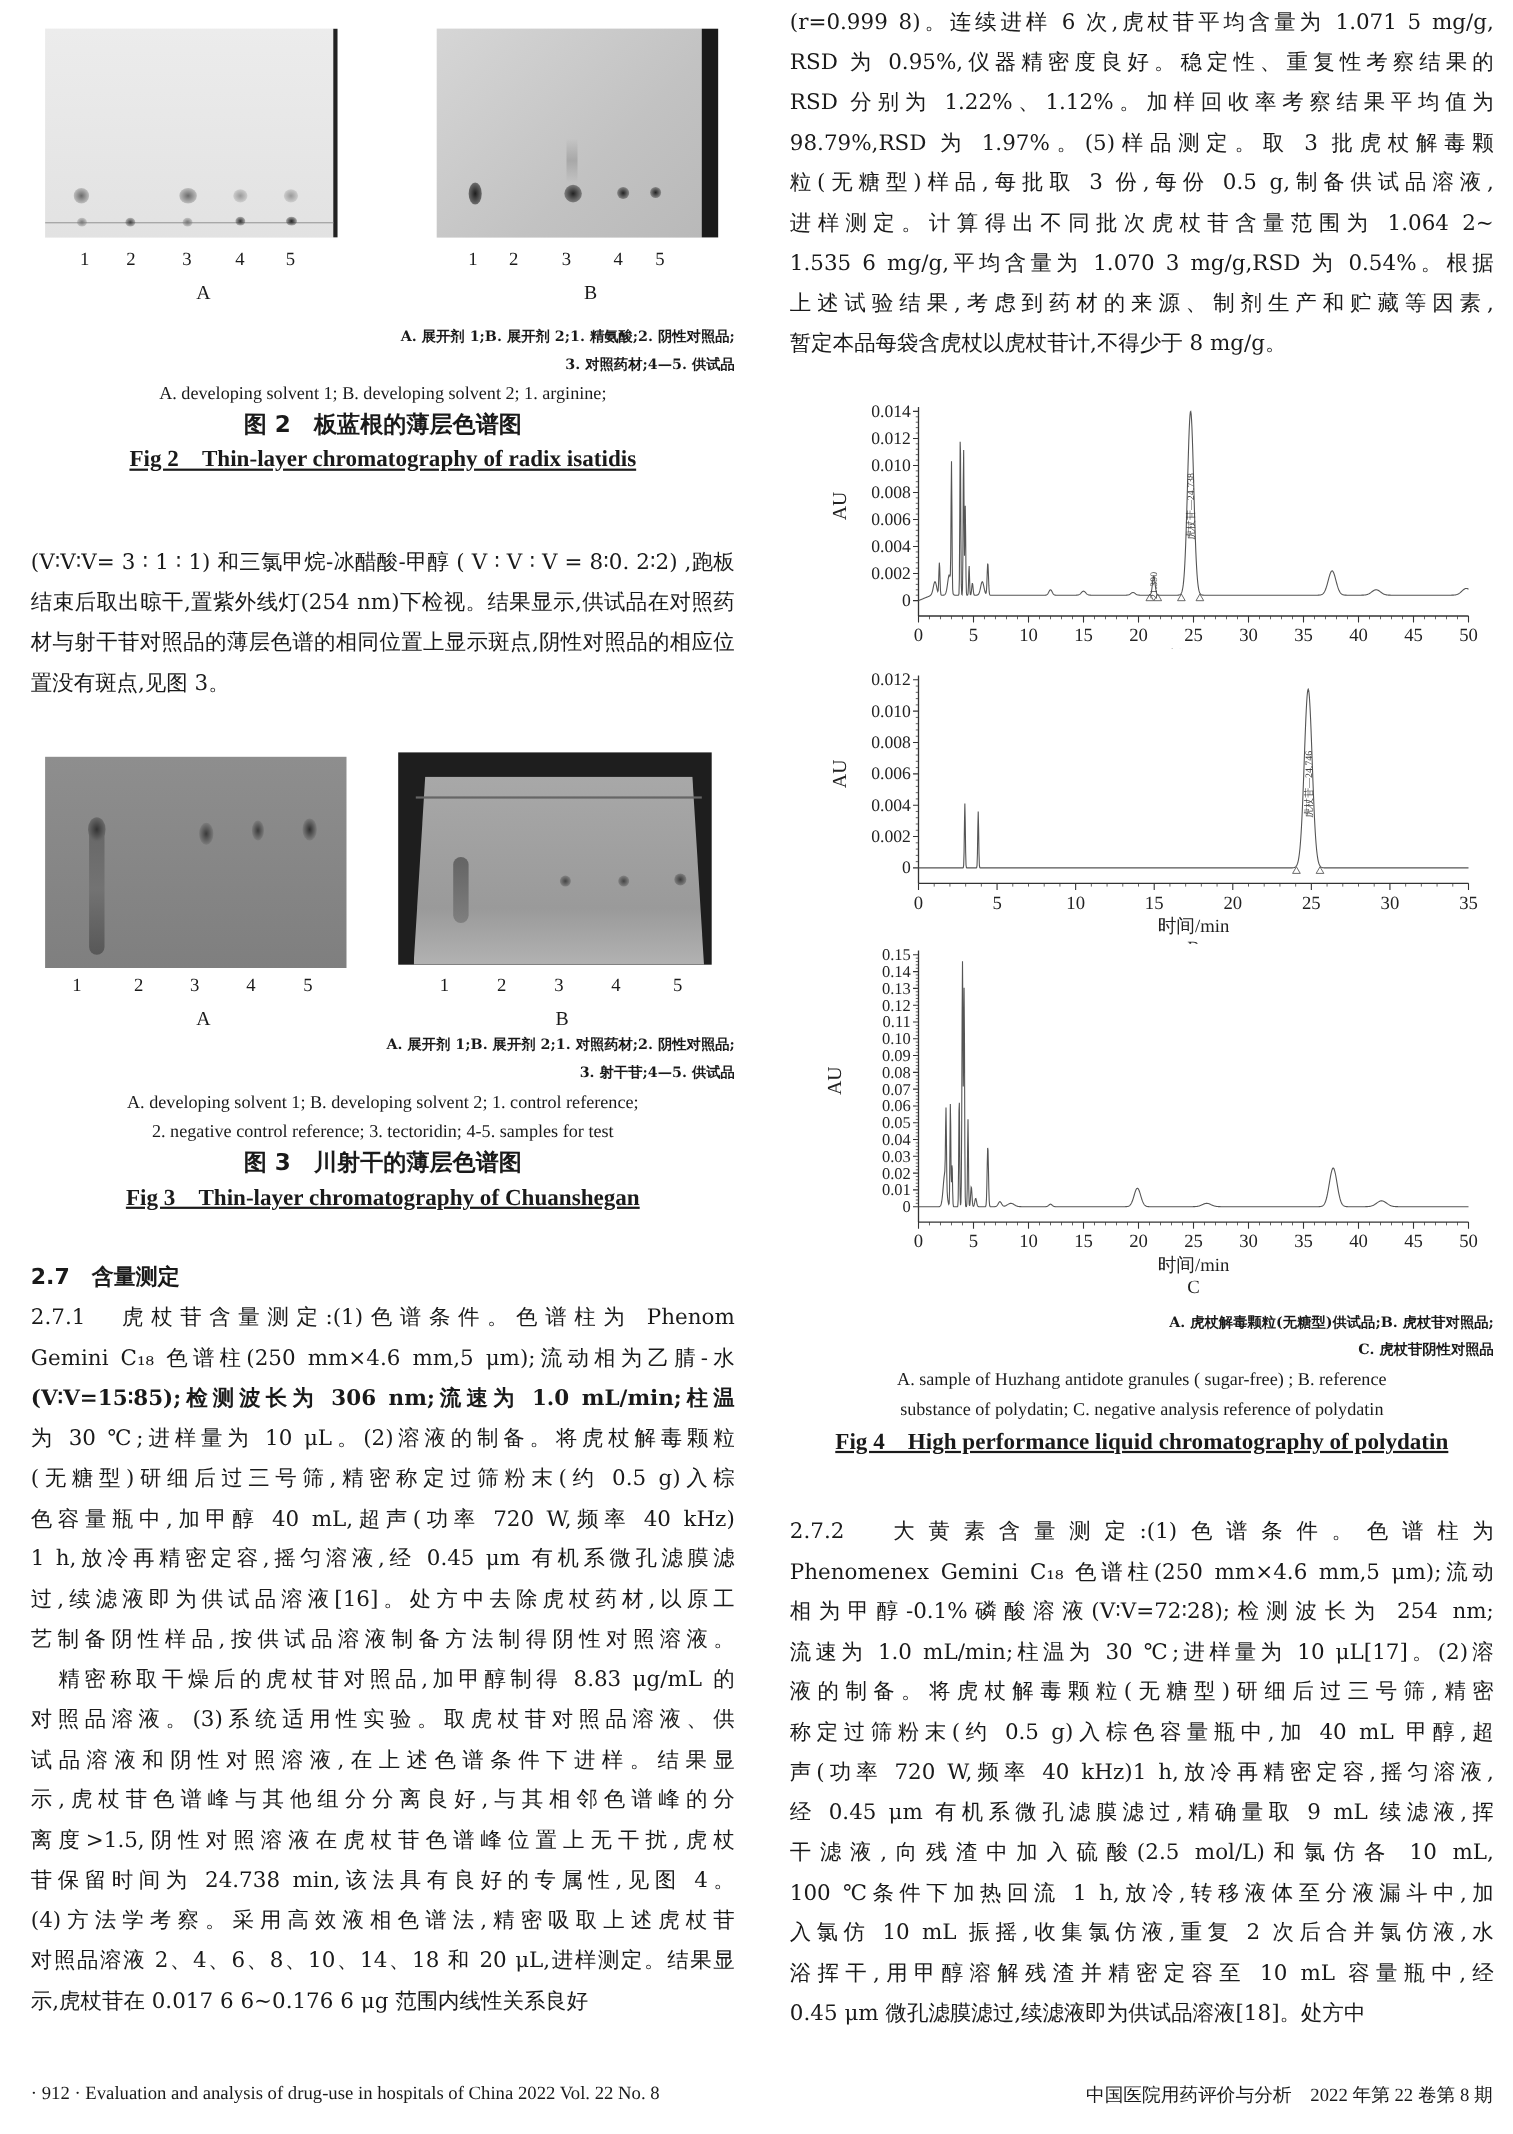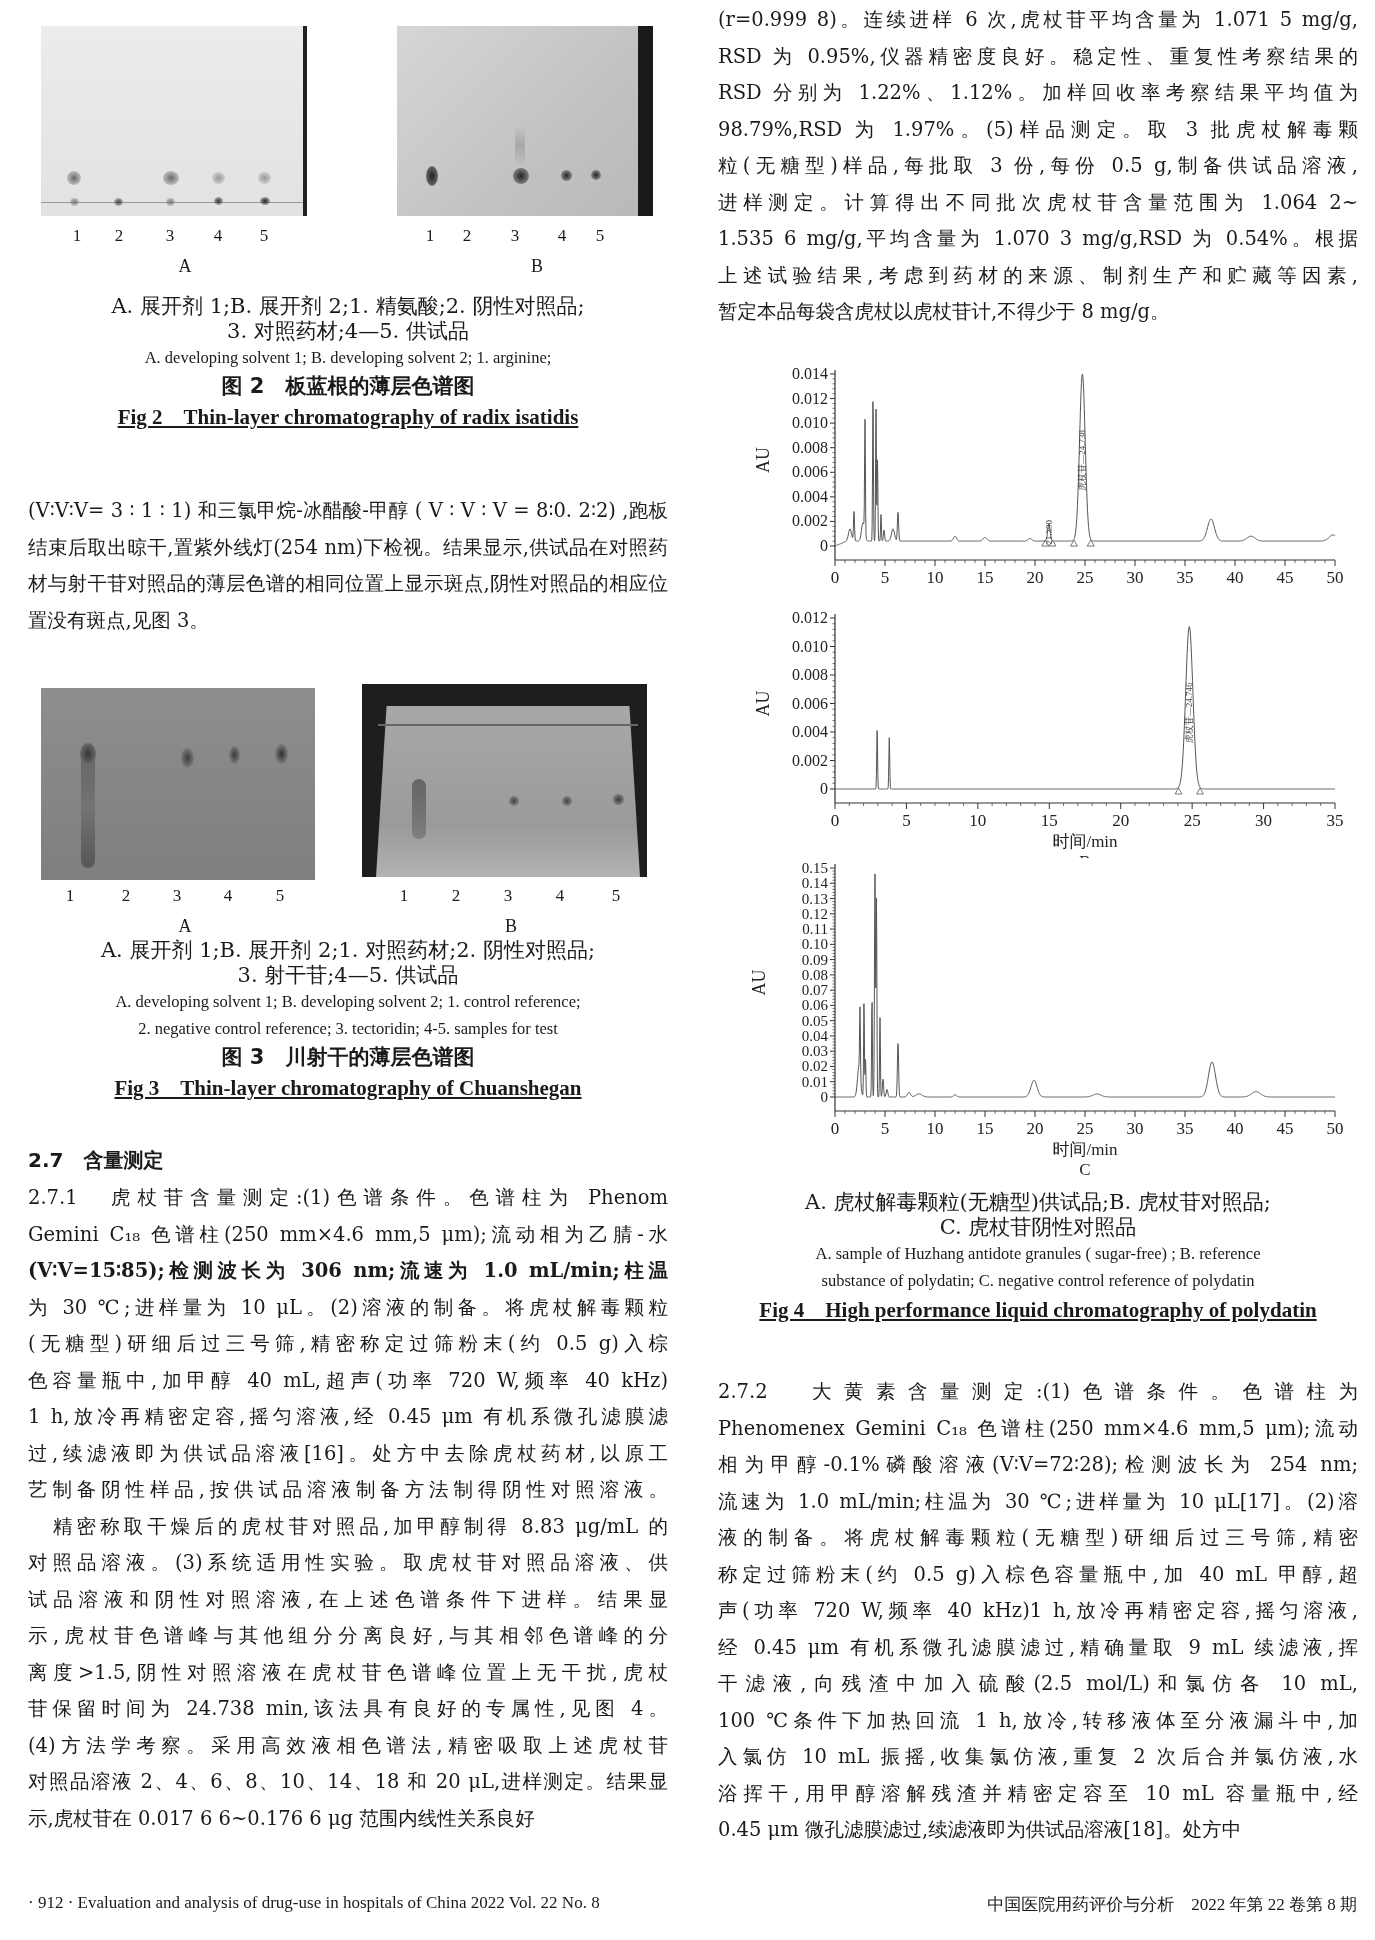--- a/index.html
+++ b/index.html
@@ -2,21 +2,21 @@
 <html><head>
 <meta charset="utf-8">
 <style>
   html, body { margin:0; padding:0; background:#fff; }
   body { width:1375px; height:1940px; position:relative; overflow:hidden;
          font-family:"DejaVu Serif","Liberation Serif",serif; color:#1a1a1a; }
   .abs { position:absolute; }
   .col-left { left:28px; width:640px; }
   .col-right { left:718px; width:640px; }
   .para { font-size:19.5px; line-height:36.5px; text-align:justify; margin:0; }
-  .cap-cn { font-size:21px; line-height:25px; text-align:center; margin:0; }
+  .cap-cn { font-size:13px; line-height:25px; text-align:right; margin:0;font-weight:bold; }
   .cap-en { font-size:16.5px; line-height:27px; text-align:center; margin:0; font-family:"Liberation Serif",serif; }
   .fig-title-cn { font-size:21px; line-height:30px; text-align:center; font-weight:bold; margin:0; font-family:"DejaVu Sans",sans-serif; }
   .fig-title-en { font-size:21px; line-height:32px; text-align:center; font-weight:bold; margin:0; font-family:"Liberation Serif",serif;text-decoration:underline; }
   .lane-labels { position:absolute; font-size:17px; font-family:"Liberation Serif",serif; }
   .lane-labels span { position:absolute; transform:translateX(-50%); }
   .panel-letter { position:absolute; font-size:18px; font-family:"Liberation Serif",serif; transform:translateX(-50%); }
   .tlc { position:absolute; overflow:hidden; }
   .spot { position:absolute; border-radius:50%; }
   .streak { position:absolute; }
   .section-h { font-size:20px; font-weight:bold; font-family:"DejaVu Sans",sans-serif; margin:0; line-height:36px; }
@@ -573,21 +573,21 @@
     <circle cx="316" cy="218.20666666666668" r="0.1" fill="none"></circle>
     <circle cx="379" cy="231.94666666666666" r="0.1" fill="none"></circle>
     <circle cx="494" cy="199.88666666666666" r="0.1" fill="none"></circle>
     <circle cx="538" cy="229.65666666666667" r="0.1" fill="none"></circle>
   </svg>
 
 <div class="abs col-right" style="top:1190px;">
   <p class="cap-cn">A. 虎杖解毒颗粒(无糖型)供试品;B. 虎杖苷对照品;</p>
   <p class="cap-cn">C. 虎杖苷阴性对照品</p>
   <p class="cap-en">A.  sample of Huzhang antidote granules ( sugar-free) ;  B.  reference</p>
-  <p class="cap-en">substance of polydatin;  C.  negative control reference of polydatin</p>
+  <p class="cap-en">substance of polydatin;  C.  negative analysis reference of polydatin</p>
   <p class="fig-title-en">Fig 4　High performance liquid chromatography of polydatin</p>
 </div>
 
 <div class="abs col-right" id="sec272" style="top:1374px;">
     <div class="para" style="text-align-last: justify; white-space: nowrap; overflow: hidden;">2.7.2　大黄素含量测定:(1)色谱条件。色谱柱为</div>
     <div class="para" style="text-align-last: justify; white-space: nowrap; overflow: hidden;">Phenomenex Gemini C₁₈ 色谱柱(250 mm×4.6 mm,5 μm);流动</div>
     <div class="para" style="text-align-last: justify; white-space: nowrap; overflow: hidden;">相为甲醇-0.1%磷酸溶液(V∶V=72∶28);检测波长为 254 nm;</div>
     <div class="para" style="text-align-last: justify; white-space: nowrap; overflow: hidden;">流速为 1.0 mL/min;柱温为 30 ℃;进样量为 10 μL[17]。(2)溶</div>
     <div class="para" style="text-align-last: justify; white-space: nowrap; overflow: hidden;">液的制备。将虎杖解毒颗粒(无糖型)研细后过三号筛,精密</div>
     <div class="para" style="text-align-last: justify; white-space: nowrap; overflow: hidden;">称定过筛粉末(约 0.5 g)入棕色容量瓶中,加 40 mL 甲醇,超</div>

